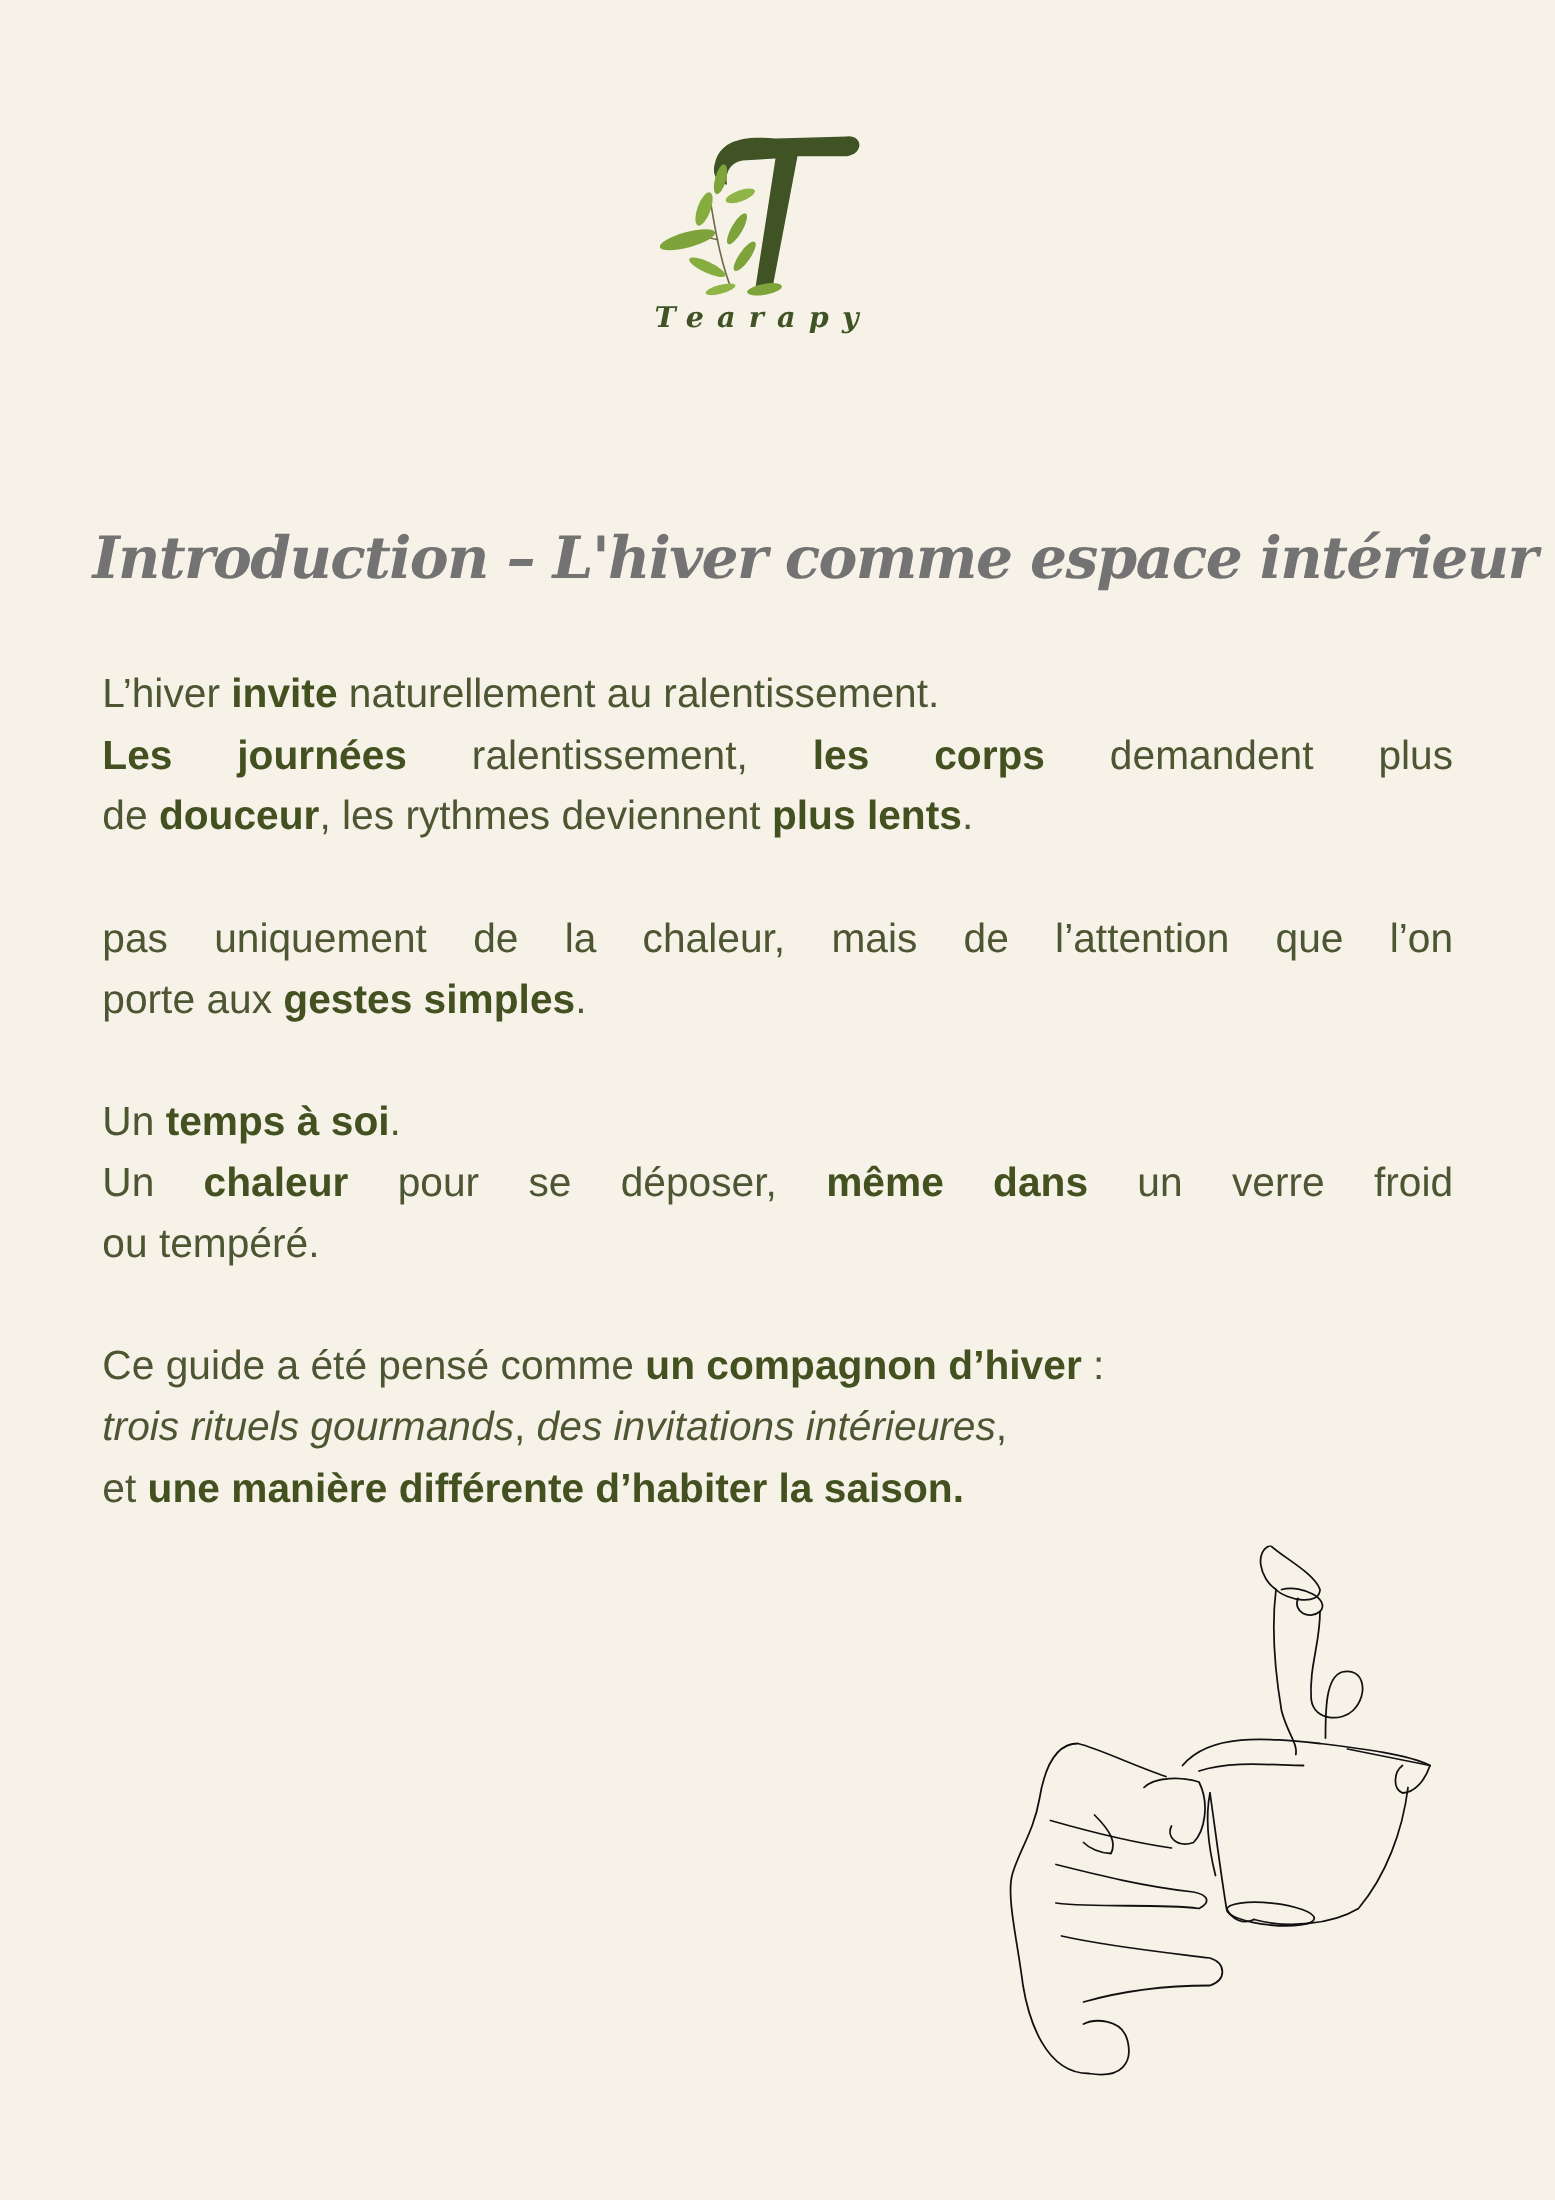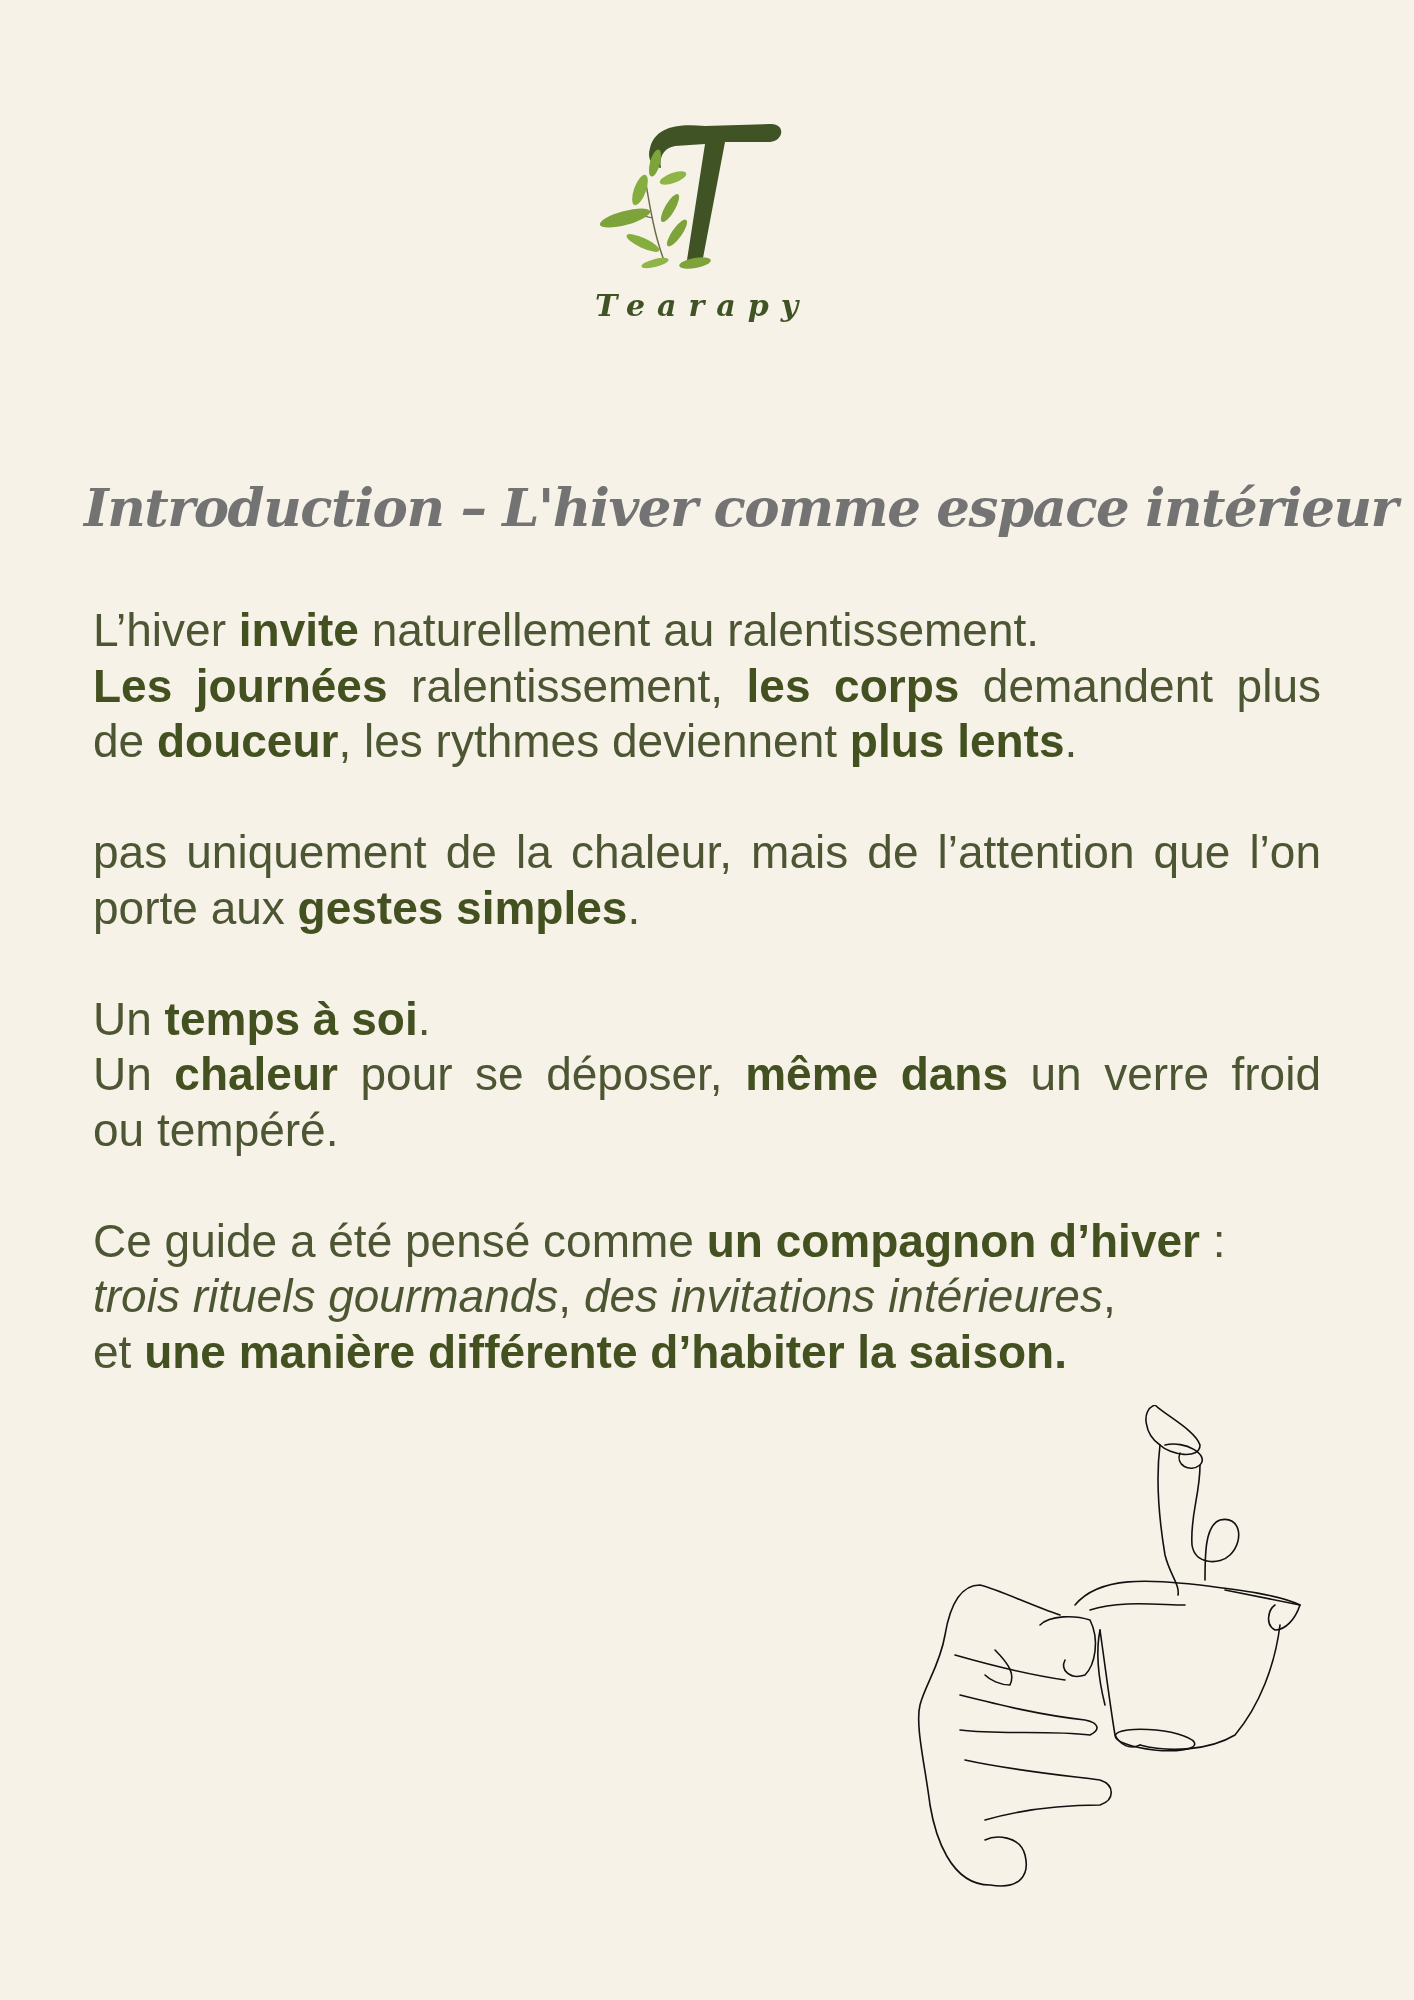--- a/index.html
+++ b/index.html
@@ -8,34 +8,34 @@
     background: #f7f2e8;
     position: relative;
     overflow: hidden;
     font-family: "Liberation Sans", "DejaVu Sans", sans-serif;
   }
   .logo {
     position: absolute; left: 595px; top: 118px; width: 210px; height: 220px;
   }
   .logo svg { position: absolute; left: 0; top: 0; }
   .logo-word {
-    position: absolute; left: 0; top: 170px; width: 210px; 
+    position: absolute; left: 0; top: 156px; width: 210px; 
     font-family: "DejaVu Serif", serif; font-style: italic; font-weight: bold;
-    font-size: 30px; letter-spacing: 12px; color: #3f5325;
+    font-size: 26px; letter-spacing: 12px; color: #3f5325;
   }
   .title {
     position: absolute; left: 84px; top: 476px; width: 1250px;
     font-family: "DejaVu Serif", serif; font-style: italic; font-weight: bold;
     font-size: 53px; color: #737373; letter-spacing: -1.5px;
     white-space: nowrap;
   }
   .body-text {
     position: absolute; left: 93px; top: 603px; width: 1228px;
     font-family: "Liberation Sans", sans-serif;
-    font-size: 46px; line-height: 55.5px; color: #4d5632;
+    font-size: 37px; line-height: 55.5px; color: #4d5632;
   }
   .para { margin: 0 0 55.5px 0; }
   .line { display: block; }
   .justify { text-align: justify; text-align-last: justify; }
   b { font-weight: bold; color: #435020; }
   i { font-style: italic; }
   .illustration { position: absolute; left: 900px; top: 1405px; }
 </style>
 </head>
 <body>

